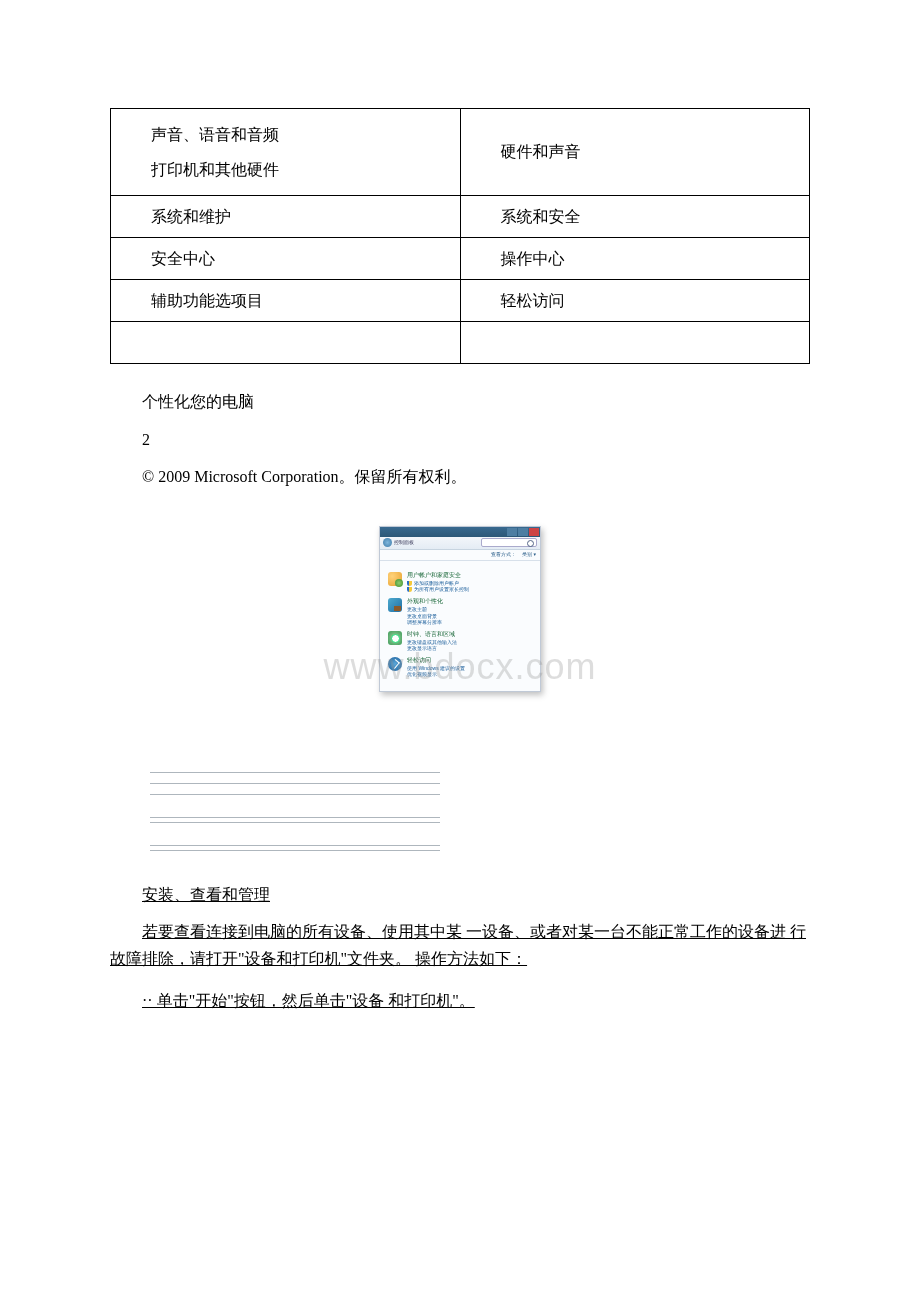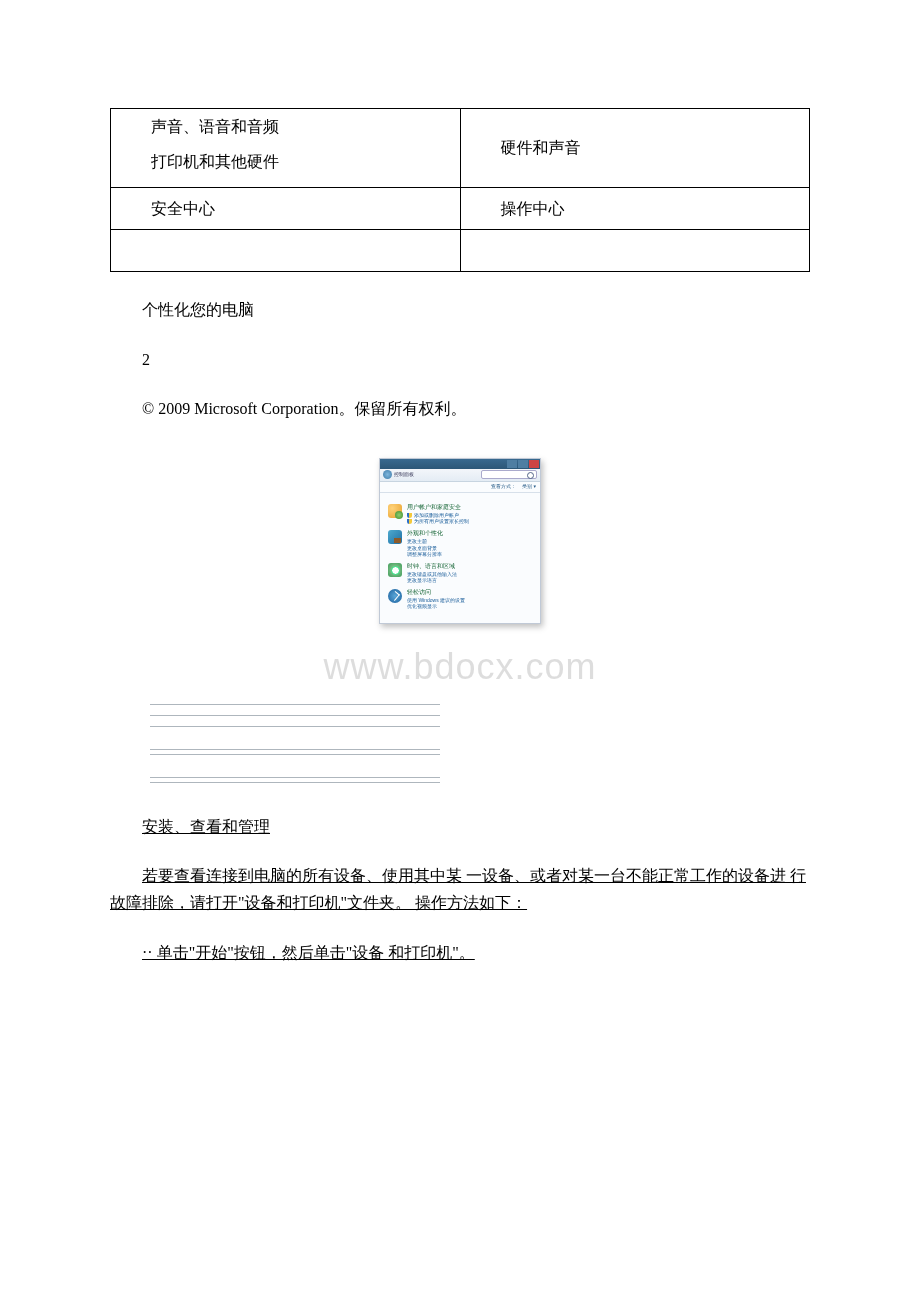--- a/index.html
+++ b/index.html
@@ -20,23 +20,23 @@
       margin-bottom: 24px;
     }
     table.map td {
       border: 1px solid #000;
       padding: 8px 12px 8px 40px;
       vertical-align: middle;
       font-size: 16px;
       width: 50%;
       height: 42px;
     }
-    table.map td.tall { padding-top: 0; padding-bottom: 8px; }
+    table.map td.tall { padding-top: 8px; padding-bottom: 8px; }
     table.map td .line { line-height: 2.2; }
-    .para { text-indent: 2em; margin: 22px 0; line-height: 1.7; }
+    .para { text-indent: 2em; margin: 10px 0; line-height: 1.7; }
     .para-hang { margin: 10px 0 14px 0; line-height: 1.7; padding-left:0; text-indent:0;}
     .screenshot-wrap {
       display: flex;
       justify-content: center;
       margin: 36px 0 20px 0;
       position: relative;
     }
     .cp-window {
       width: 162px;
       height: 166px;
@@ -133,22 +133,30 @@
 <table class="map">
   <tbody>
       <tr>
     <td class="tall">
       <div class="line">声音、语音和音频</div>
       <div class="line">打印机和其他硬件</div>
     </td>
     <td>硬件和声音</td>
   </tr>
   <tr>
+    <td>系统和维护</td>
+    <td>系统和安全</td>
+  </tr>
+  <tr>
     <td>安全中心</td>
     <td>操作中心</td>
+  </tr>
+  <tr>
+    <td>辅助功能选项目</td>
+    <td>轻松访问</td>
   </tr>
   <tr>
     <td>&nbsp;</td>
     <td>&nbsp;</td>
   </tr>
 </tbody>
   </table>
 
 <p class="para">个性化您的电脑</p>
 <p class="para">2</p>

